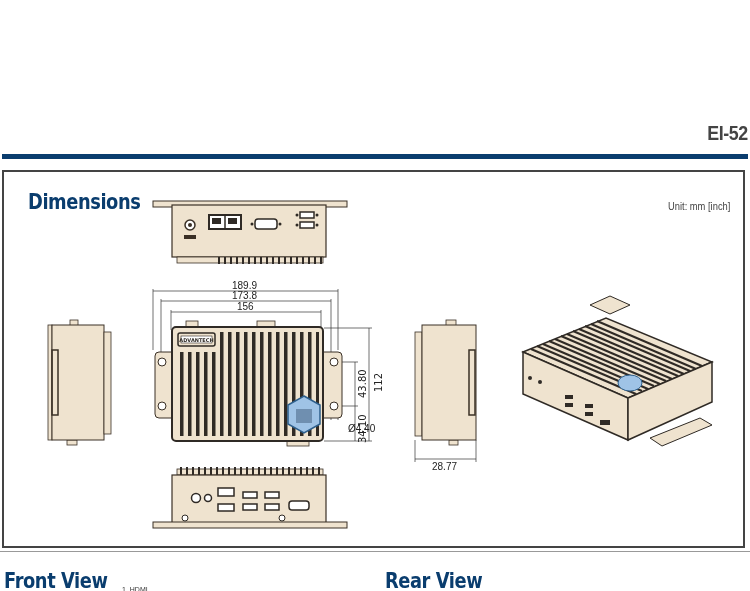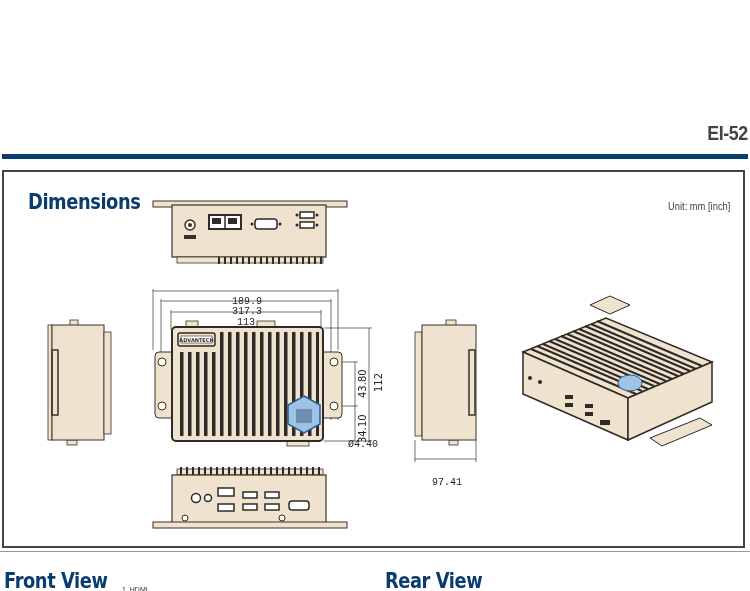--- a/index.html
+++ b/index.html
@@ -2,21 +2,21 @@
 <html><head>
 <meta charset="utf-8">
 <style>
   html, body { margin:0; padding:0; background:#ffffff; }
   body { width:750px; height:591px; position:relative; overflow:hidden; font-family:"Liberation Sans", sans-serif; }
   .model { position:absolute; right:2px; top:121px; font-family:"Liberation Sans", sans-serif; font-weight:bold; font-size:21px; color:#444; letter-spacing:-0.5px; transform:scaleX(0.85); transform-origin:right center; }
   .blue-rule { position:absolute; left:2px; top:154px; width:746px; height:5px; background:#0a3d6e; }
   .frame { position:absolute; left:2px; top:170px; width:743px; height:378px; border:2px solid #444; box-sizing:border-box; }
   .section-title { position:absolute; font-family:"DejaVu Sans", sans-serif; font-weight:bold; color:#0a3d6e; font-size:21px; transform:scaleX(0.85); transform-origin:left center; letter-spacing:-0.5px; }
   .unit { position:absolute; right:20px; top:200px; font-size:11px; color:#444; transform:scaleX(0.85); transform-origin:right center; }
-  .dim { position:absolute; font-family:Liberation Mono, monospace; font-size:10px; color:#222;margin-top:16px; }
+  .dim { position:absolute; font-family:Liberation Sans, sans-serif; font-size:10px; color:#222; }
   .vdim { position:absolute; font-family:"DejaVu Sans", sans-serif; font-size:10px; color:#222; transform:rotate(-90deg); transform-origin:left top; white-space:nowrap; }
   .bottom-rule { position:absolute; left:0; top:551px; width:750px; height:1px; background:#999; }
   .small-note { position:absolute; left:122px; top:586px; font-size:7px; color:#333; }
   svg { position:absolute; left:0; top:0; }
 </style>
 </head>
 <body>
 
 <div class="model">EI-52</div>
 <div class="blue-rule"></div>
@@ -229,24 +229,24 @@
     <rect x="243" y="504" width="14" height="6" fill="#fff" stroke="#2f2a25" stroke-width="1.5"></rect>
     <rect x="265" y="492" width="14" height="6" fill="#fff" stroke="#2f2a25" stroke-width="1.5"></rect>
     <rect x="265" y="504" width="14" height="6" fill="#fff" stroke="#2f2a25" stroke-width="1.5"></rect>
     <rect x="289" y="501" width="20" height="9" rx="3" fill="#fff" stroke="#2f2a25" stroke-width="1.5"></rect>
     <circle cx="185" cy="518" r="3" fill="#fff" stroke="#2f2a25" stroke-width="1"></circle>
     <circle cx="282" cy="518" r="3" fill="#fff" stroke="#2f2a25" stroke-width="1"></circle>
   </g>
 </svg>
 
 <div class="dim" style="left:232px; top:280px;">189.9</div>
-<div class="dim" style="left:232px; top:290px;">317.3</div>
-<div class="dim" style="left:237px; top:301px;">113</div>
+<div class="dim" style="left:232px; top:290px;">173.8</div>
+<div class="dim" style="left:237px; top:301px;">156</div>
 <div class="vdim" style="left:373px; top:392px;">112</div>
 <div class="vdim" style="left:357px; top:398px;">43.80</div>
 <div class="vdim" style="left:357px; top:443px;">34.10</div>
 <div class="dim" style="left:348px; top:423px;">Ø4.40</div>
-<div class="dim" style="left:432px; top:461px;">97.41</div>
+<div class="dim" style="left:432px; top:461px;">28.77</div>
 
 <div class="bottom-rule"></div>
 <div class="section-title" style="left:4px; top:569px;">Front View</div>
 <div class="small-note">1. HDMI</div>
 <div class="section-title" style="left:385px; top:569px;">Rear View</div>
 
 </body></html>

